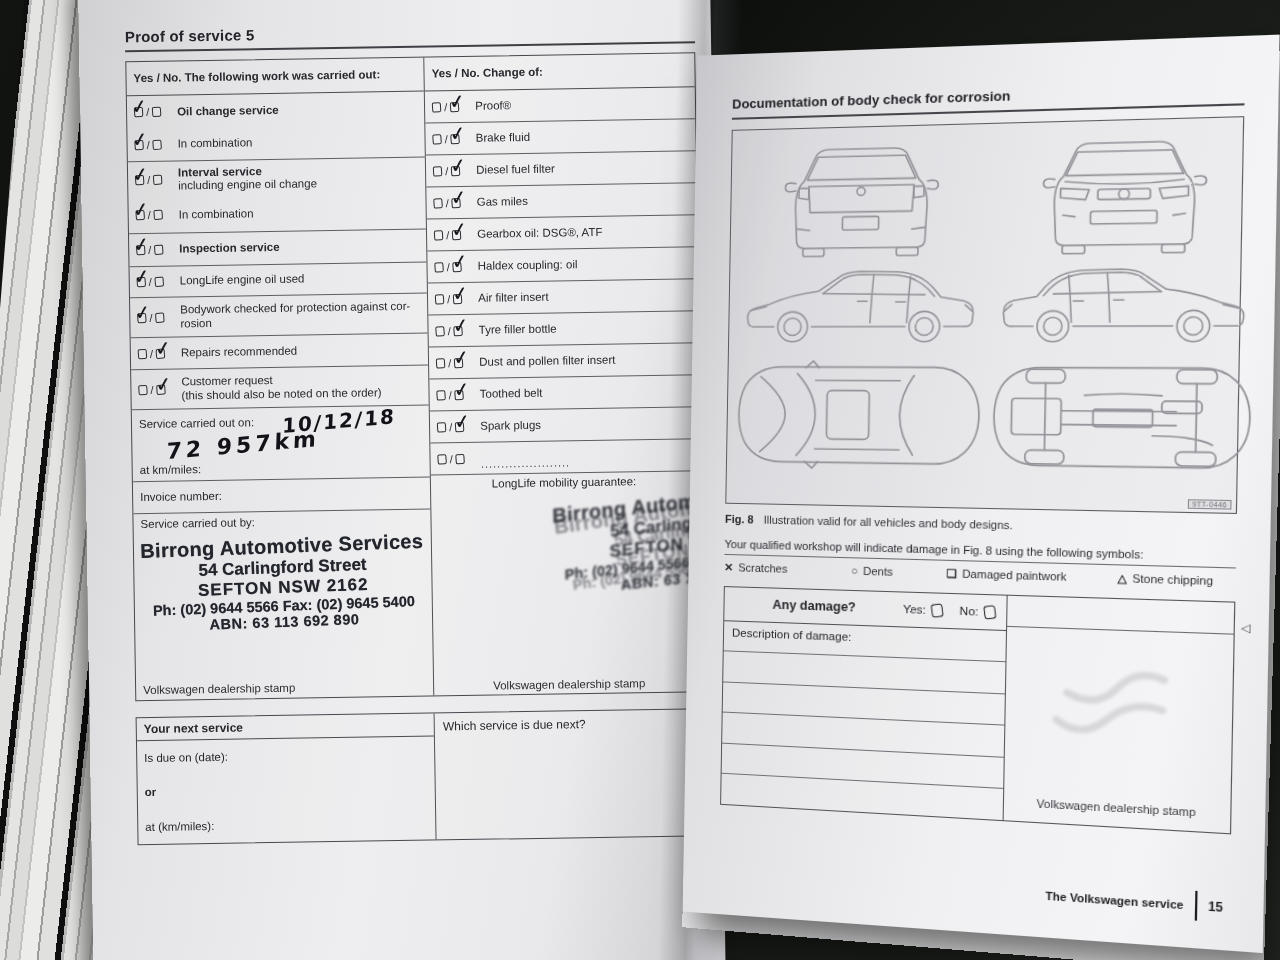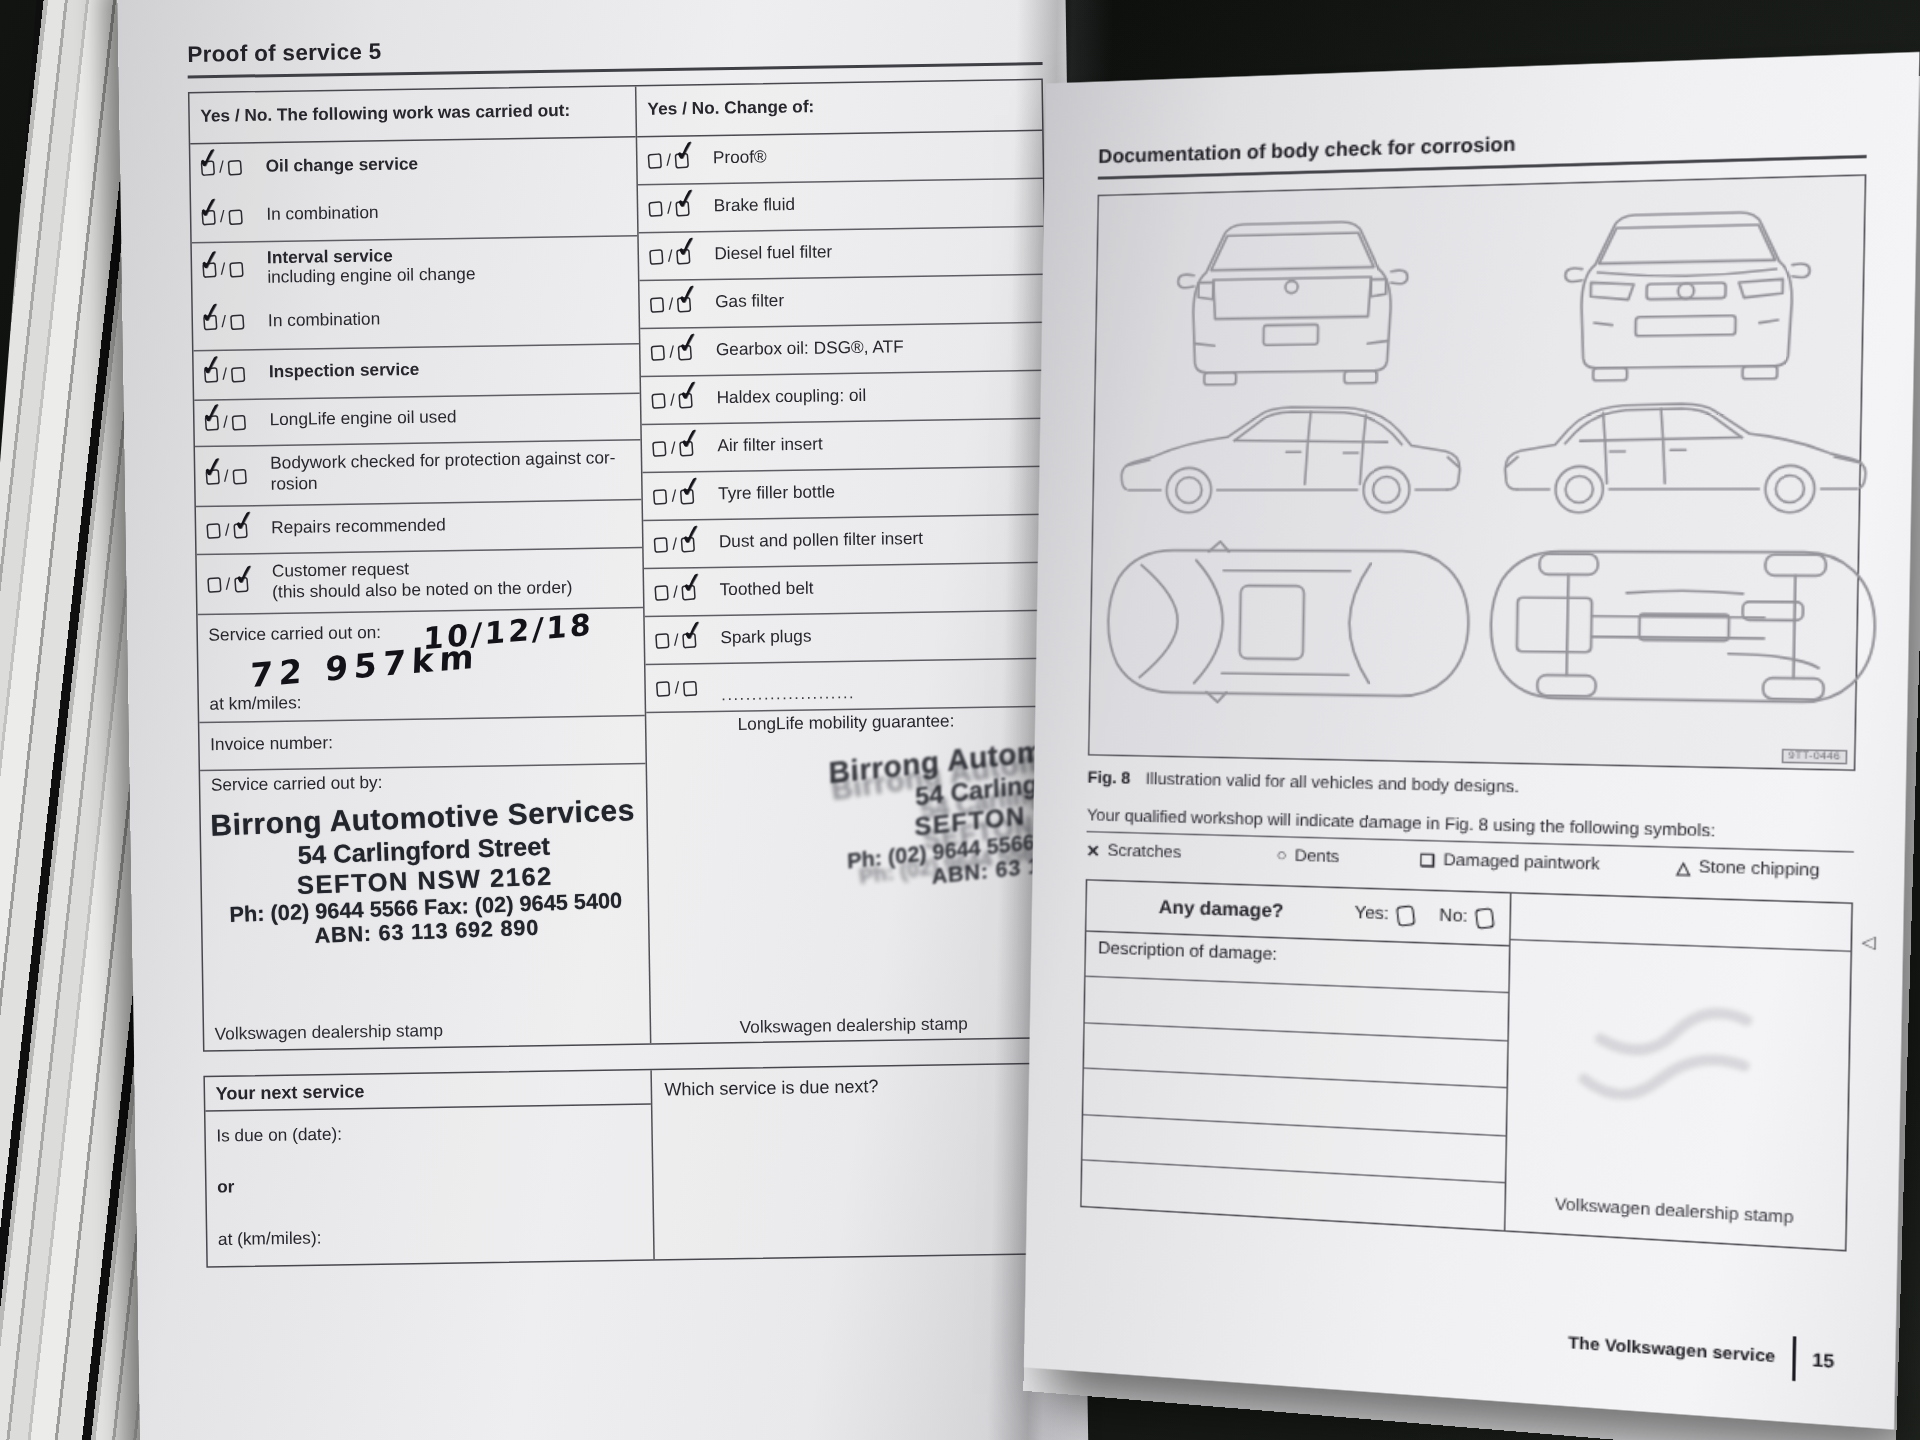--- a/index.html
+++ b/index.html
@@ -374,21 +374,21 @@
               </span>
             <span class="lbl">Diesel fuel filter</span>
           </div>
           <div class="trow" style="height:32px">
             <span class="pair">
                 <span class="cb"></span>
                 <span class="slash">/</span>
                 <span class="cb"></span>
                 <span class="tick t-second">✓</span>
               </span>
-            <span class="lbl">Gas filter</span>
+            <span class="lbl">Gas miles</span>
           </div>
           <div class="trow" style="height:32px">
             <span class="pair">
                 <span class="cb"></span>
                 <span class="slash">/</span>
                 <span class="cb"></span>
                 <span class="tick t-second">✓</span>
               </span>
             <span class="lbl">Gearbox oil: DSG®, ATF</span>
           </div>

